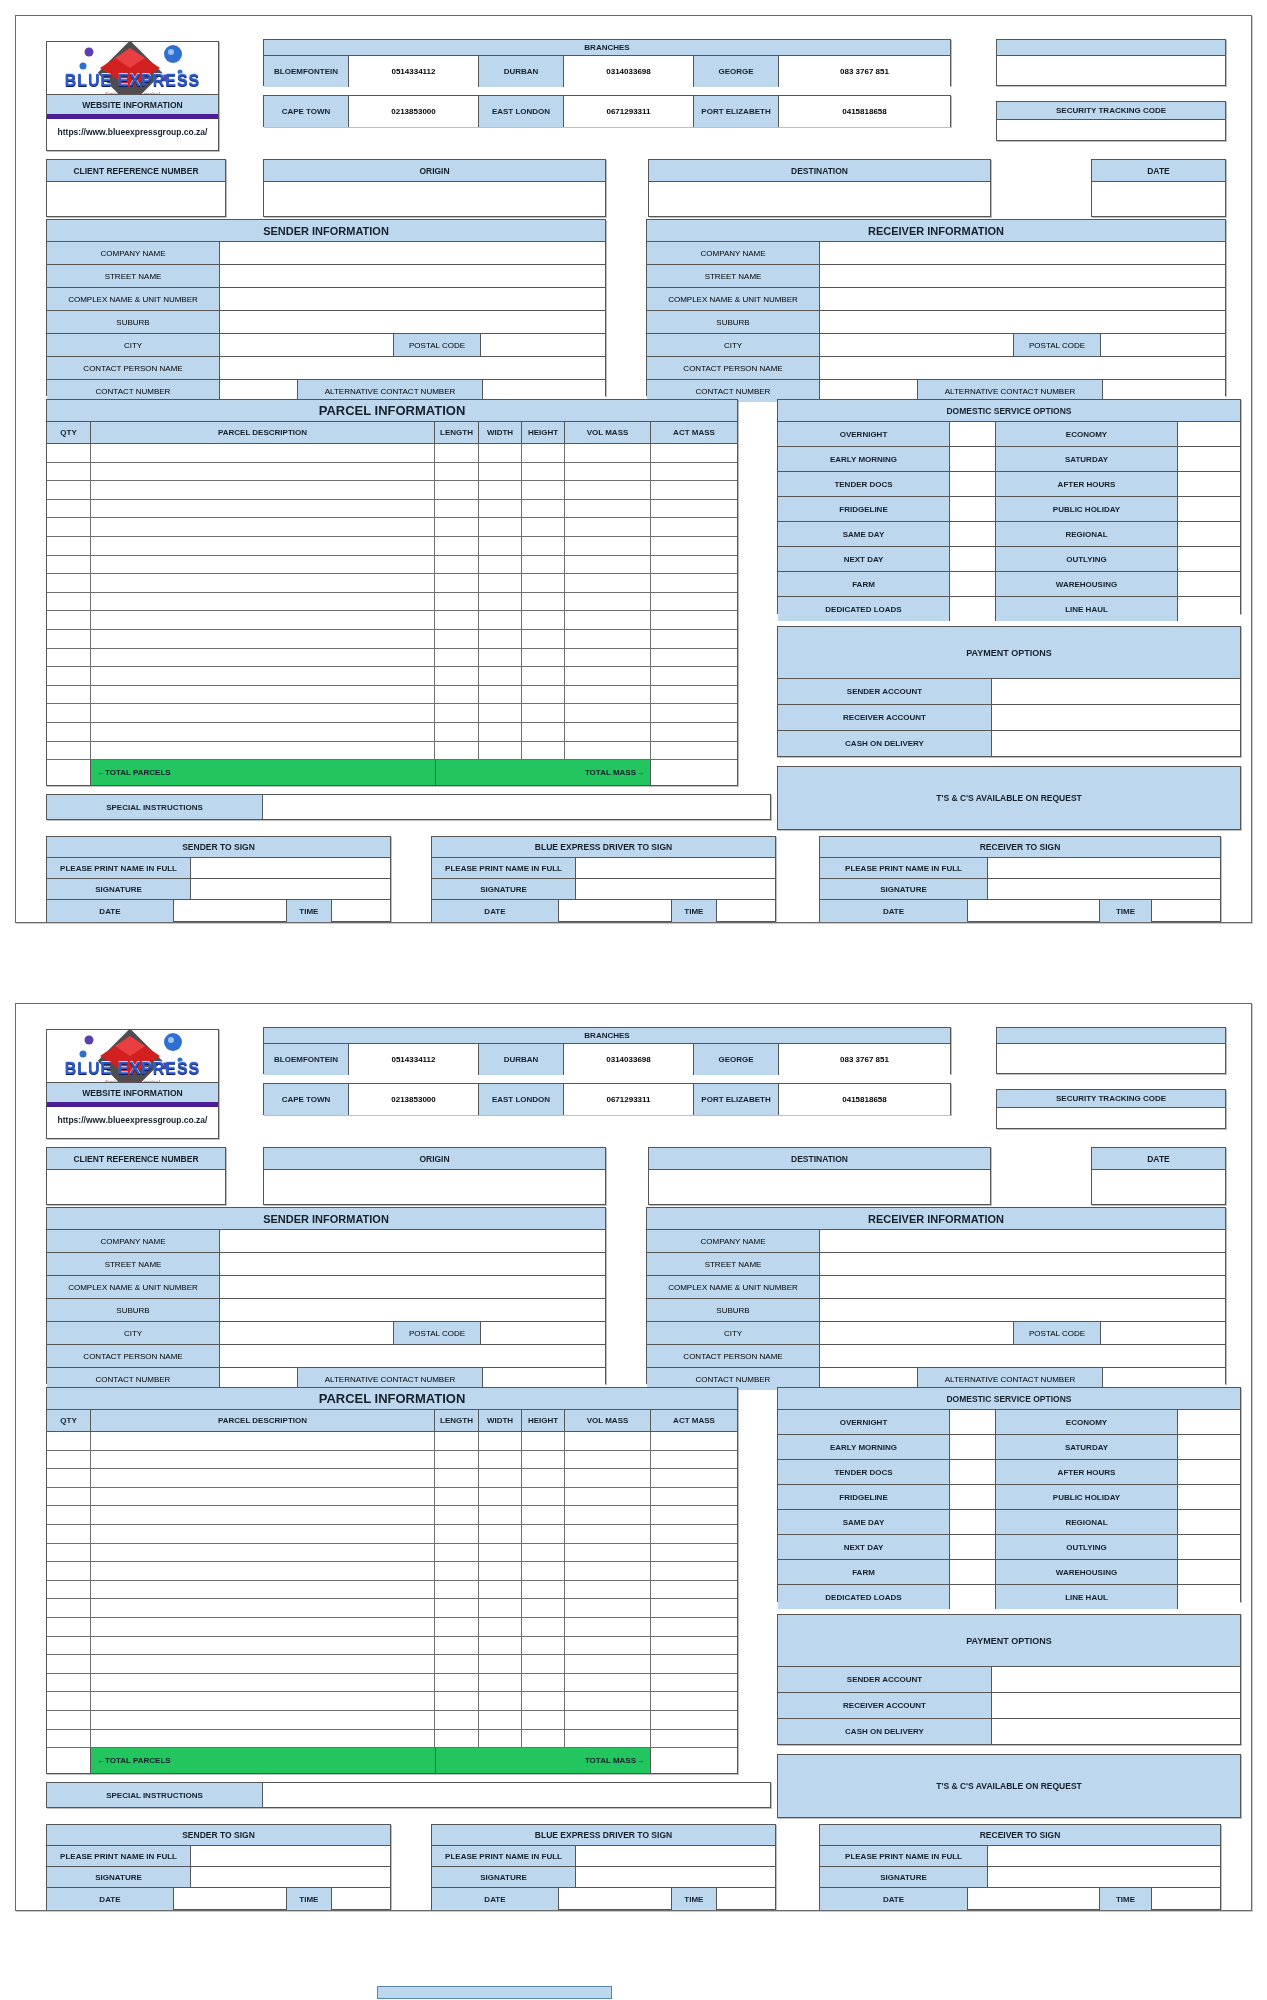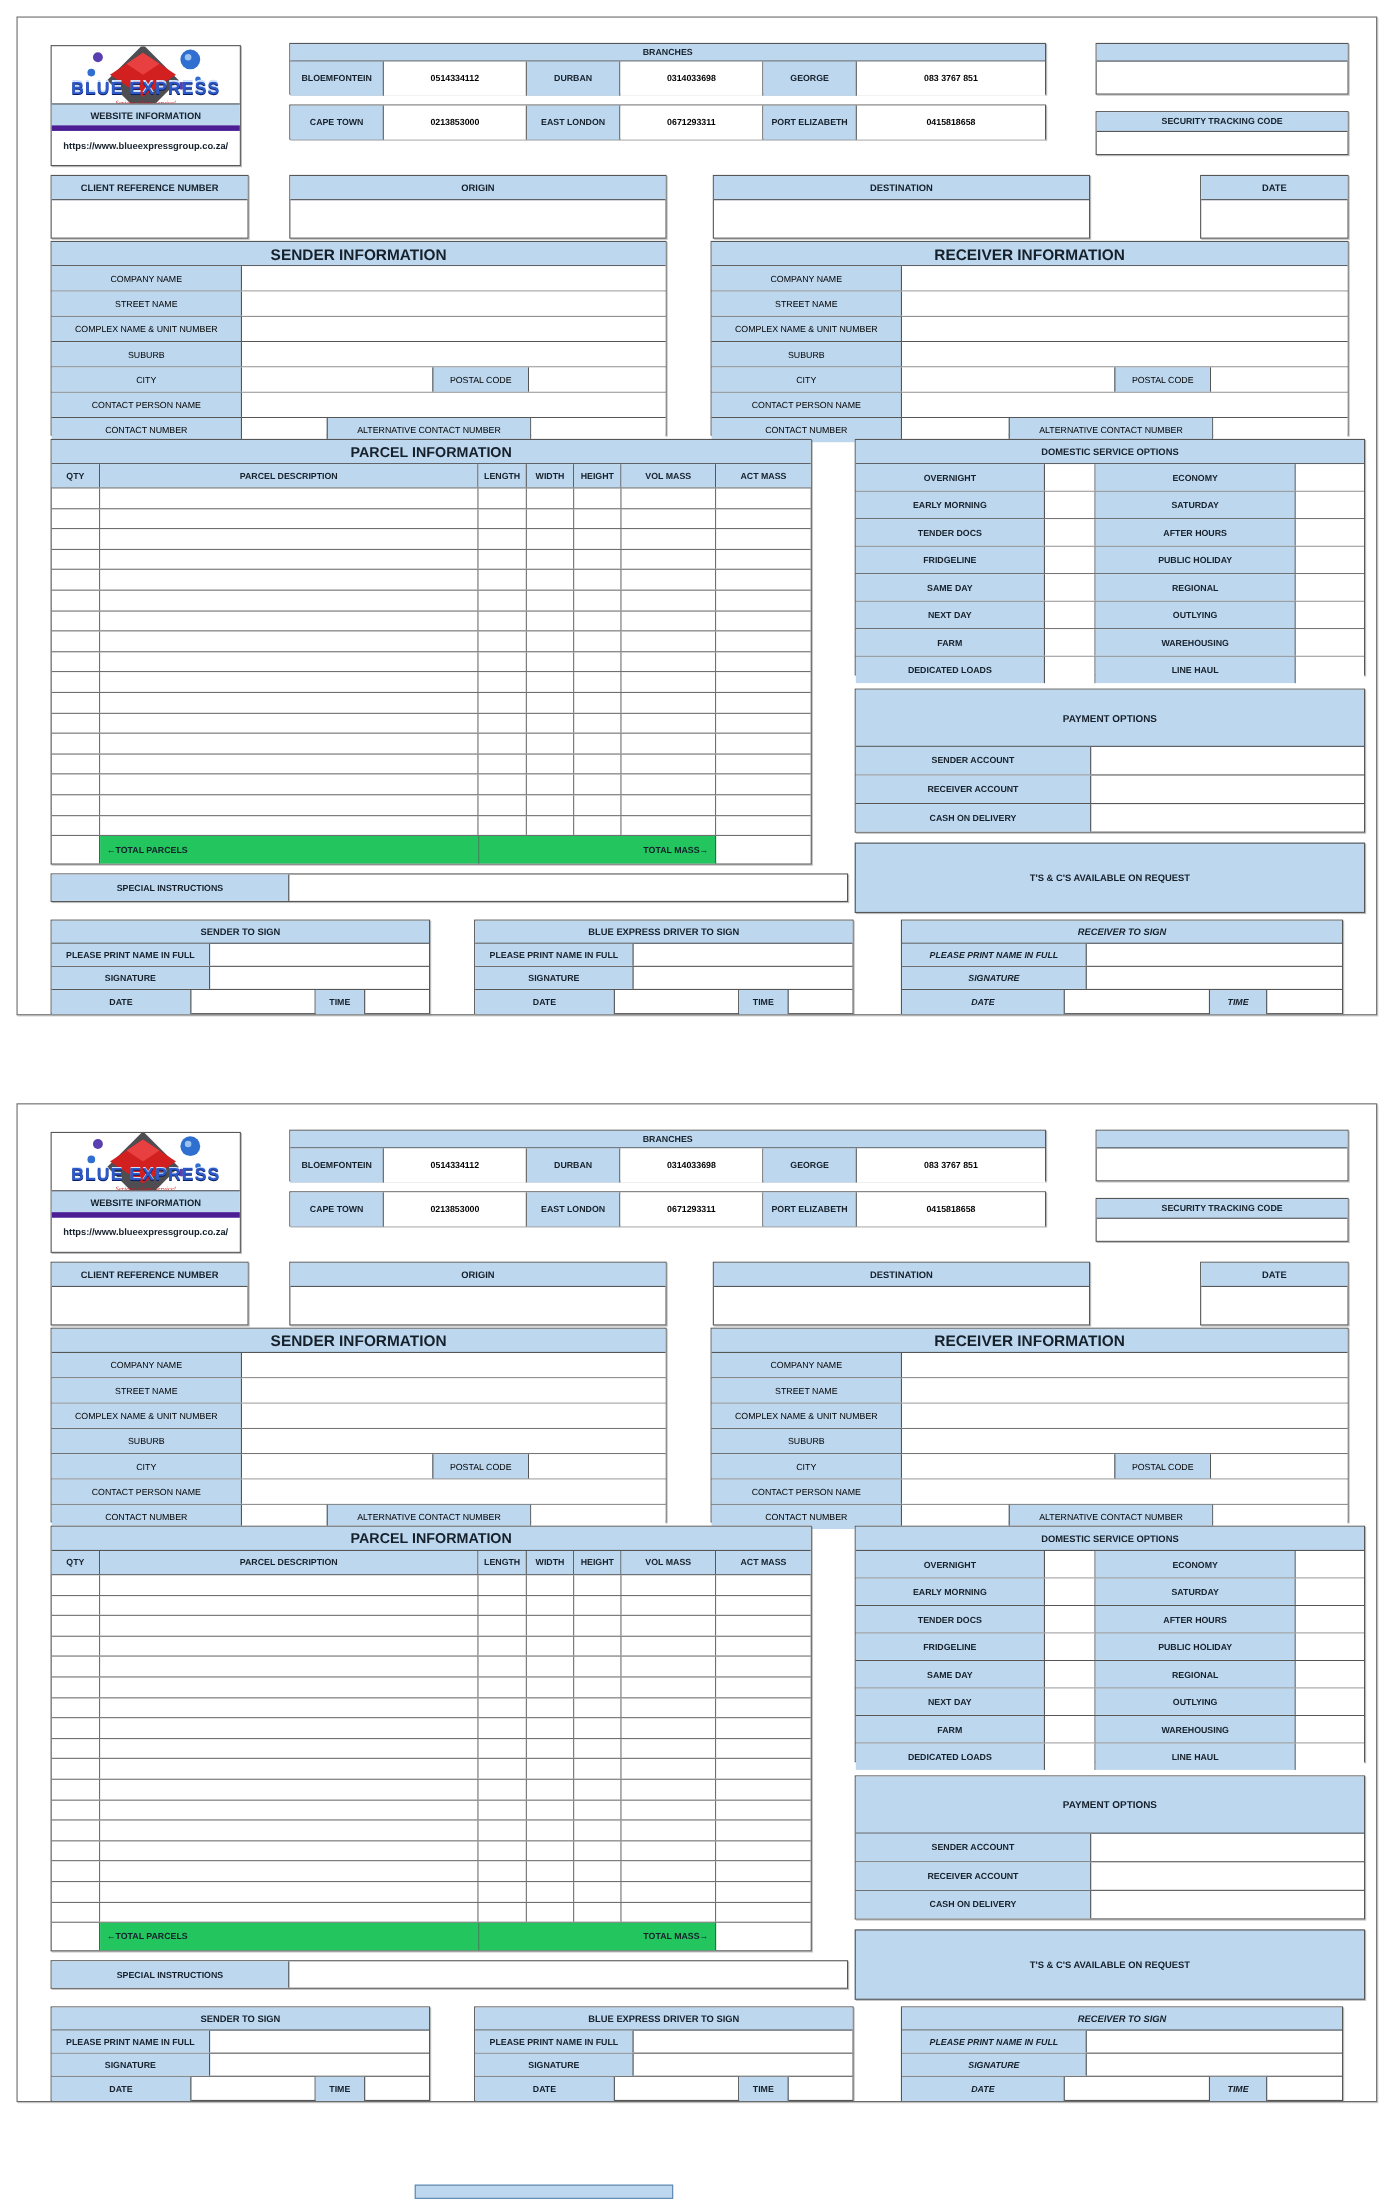--- a/index.html
+++ b/index.html
@@ -32,21 +32,21 @@
   .ref-box .hdr{height:21px;border-bottom:1px solid #565656;font-size:8.5px;}
   .ref-val{height:35px;}
   .ref-crn{left:30px;top:143px;width:180px;height:58px;}
   .ref-origin{left:247px;top:143px;width:343px;height:58px;}
   .ref-dest{left:632px;top:143px;width:343px;height:58px;}
   .ref-date{left:1075px;top:143px;width:135px;height:58px;}
   
   .addr-block{height:177px;}
   .sender-block{left:30px;top:203px;width:560px;}
   .receiver-block{left:630px;top:203px;width:580px;}
-  .addr-title{height:21px;font-size:14px;border-bottom:1px solid #565656;}
+  .addr-title{height:21px;font-size:11px;border-bottom:1px solid #565656;}
   .a-row{display:grid;height:22px;border-bottom:1px solid #565656;}
   .a-row:last-child{border-bottom:none;}
   .cols-2{grid-template-columns:173px 1fr;}
   .cols-city{grid-template-columns:173px 1fr 88px 124px;}
   .cols-contact{grid-template-columns:173px 1fr 186px 122px;}
   .a-lbl{background:#bdd7ee;border-right:1px solid #565656;font-size:8px;text-align:center;}
   .a-mid{background:#bdd7ee;border-left:1px solid #565656;border-right:1px solid #565656;font-size:8px;text-align:center;}
   .a-val{background:#fff;}
   
   .parcel-table{left:30px;top:383px;width:692px;height:387px;}
@@ -79,21 +79,21 @@
   .pay-row:last-child{border-bottom:none;}
   .pay-lbl{background:#bdd7ee;border-right:1px solid #565656;font-size:8px;text-align:center;}
   .tc-box{left:761px;top:750px;width:464px;height:64px;background:#bdd7ee;font-size:8.5px;}
   
   .special-row{left:30px;top:778px;width:725px;height:26px;display:grid;grid-template-columns:216px 1fr;}
   .special-row > .sp-lbl{background:#bdd7ee;border-right:1px solid #565656;font-size:8px;}
   
   .sig-block{height:86px;}
   .sig-1{left:30px;top:820px;width:345px;}
   .sig-2{left:415px;top:820px;width:345px;}
-  .sig-3{left:803px;top:820px;width:402px;font-style:italic;}
+  .sig-3{left:803px;top:820px;width:402px;}
   .sig-title{height:20px;font-size:8.5px;border-bottom:1px solid #565656;}
   .sig-row{display:grid;grid-template-columns:42% 58%;height:20px;border-bottom:1px solid #565656;}
   .sig-lbl{background:#bdd7ee;border-right:1px solid #565656;font-size:8px;text-align:center;}
   .sig-dt{display:grid;grid-template-columns:37% 33% 13% 17%;height:22px;}
   .sig-dt > .sig-lbl2{background:#bdd7ee;font-size:8px;display:flex;align-items:center;justify-content:center;font-weight:700;color:#15202b;border-right:1px solid #565656;}
   .sig-dt > .sig-val{border-right:1px solid #565656;}
   .sig-dt > div:last-child{border-right:none;}
   
   .bottom-strip{position:absolute;left:377px;top:1986px;width:235px;height:13px;background:#bdd7ee;border:1px solid #5b84ab;box-sizing:border-box;}
 </style>

